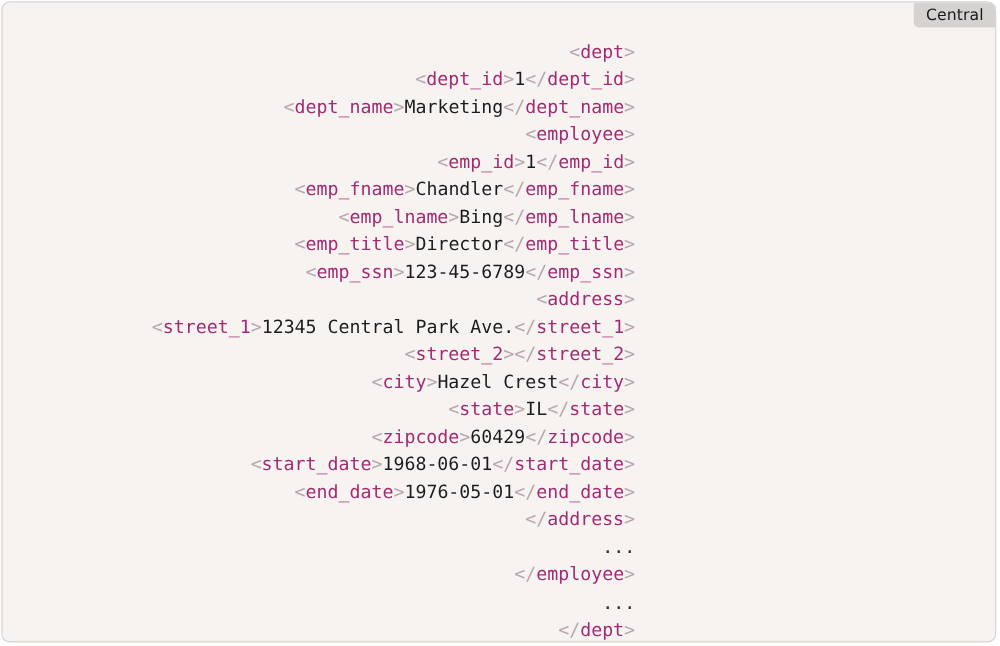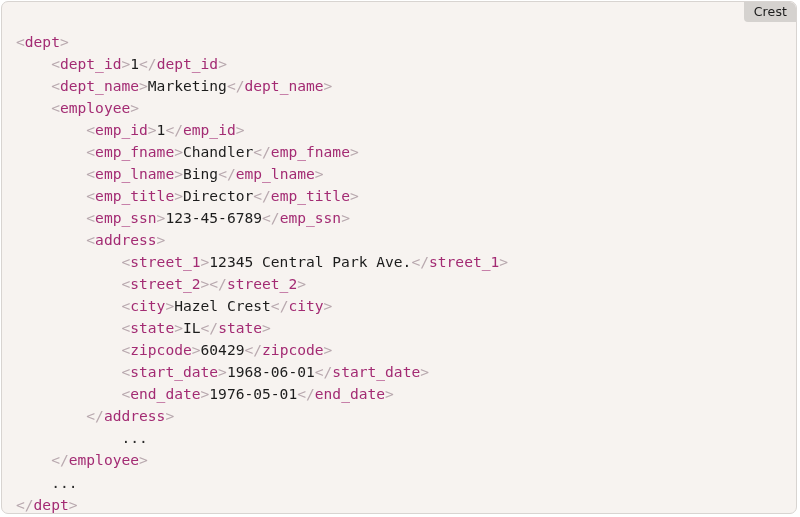--- a/index.html
+++ b/index.html
@@ -50,33 +50,33 @@
     left: 0;
     top: 0;
     padding: 14px 0 0 14px;
     font-size: 14.6px;
     line-height: 22.05px;
     white-space: pre;
     color: #1f1f1f;
     letter-spacing: 0px;
   }
 
-  .ln { display: block; height: 22.05px; }
+  .ln { display: block; height: 22.05px; text-align: right; }
 
   
   .b  { color: #b8a8ae; }
   
   .t  { color: #a32b73; }
   
   .v  { color: #1c1c1c; }
   
   .e  { color: #2b2b2b; }
 </style>
 </head>
 <body>
 
 <div class="code-panel">
 
-  <div class="markup-tab">Crest</div>
+  <div class="markup-tab">Central</div>
 
   <pre class="code-body" id="code-body"><span class="ln"><span class="b">&lt;</span><span class="t">dept</span><span class="b">&gt;</span></span><span class="ln">    <span class="b">&lt;</span><span class="t">dept_id</span><span class="b">&gt;</span><span class="v">1</span><span class="b">&lt;/</span><span class="t">dept_id</span><span class="b">&gt;</span></span><span class="ln">    <span class="b">&lt;</span><span class="t">dept_name</span><span class="b">&gt;</span><span class="v">Marketing</span><span class="b">&lt;/</span><span class="t">dept_name</span><span class="b">&gt;</span></span><span class="ln">    <span class="b">&lt;</span><span class="t">employee</span><span class="b">&gt;</span></span><span class="ln">        <span class="b">&lt;</span><span class="t">emp_id</span><span class="b">&gt;</span><span class="v">1</span><span class="b">&lt;/</span><span class="t">emp_id</span><span class="b">&gt;</span></span><span class="ln">        <span class="b">&lt;</span><span class="t">emp_fname</span><span class="b">&gt;</span><span class="v">Chandler</span><span class="b">&lt;/</span><span class="t">emp_fname</span><span class="b">&gt;</span></span><span class="ln">        <span class="b">&lt;</span><span class="t">emp_lname</span><span class="b">&gt;</span><span class="v">Bing</span><span class="b">&lt;/</span><span class="t">emp_lname</span><span class="b">&gt;</span></span><span class="ln">        <span class="b">&lt;</span><span class="t">emp_title</span><span class="b">&gt;</span><span class="v">Director</span><span class="b">&lt;/</span><span class="t">emp_title</span><span class="b">&gt;</span></span><span class="ln">        <span class="b">&lt;</span><span class="t">emp_ssn</span><span class="b">&gt;</span><span class="v">123-45-6789</span><span class="b">&lt;/</span><span class="t">emp_ssn</span><span class="b">&gt;</span></span><span class="ln">        <span class="b">&lt;</span><span class="t">address</span><span class="b">&gt;</span></span><span class="ln">            <span class="b">&lt;</span><span class="t">street_1</span><span class="b">&gt;</span><span class="v">12345 Central Park Ave.</span><span class="b">&lt;/</span><span class="t">street_1</span><span class="b">&gt;</span></span><span class="ln">            <span class="b">&lt;</span><span class="t">street_2</span><span class="b">&gt;</span><span class="b">&lt;/</span><span class="t">street_2</span><span class="b">&gt;</span></span><span class="ln">            <span class="b">&lt;</span><span class="t">city</span><span class="b">&gt;</span><span class="v">Hazel Crest</span><span class="b">&lt;/</span><span class="t">city</span><span class="b">&gt;</span></span><span class="ln">            <span class="b">&lt;</span><span class="t">state</span><span class="b">&gt;</span><span class="v">IL</span><span class="b">&lt;/</span><span class="t">state</span><span class="b">&gt;</span></span><span class="ln">            <span class="b">&lt;</span><span class="t">zipcode</span><span class="b">&gt;</span><span class="v">60429</span><span class="b">&lt;/</span><span class="t">zipcode</span><span class="b">&gt;</span></span><span class="ln">            <span class="b">&lt;</span><span class="t">start_date</span><span class="b">&gt;</span><span class="v">1968-06-01</span><span class="b">&lt;/</span><span class="t">start_date</span><span class="b">&gt;</span></span><span class="ln">            <span class="b">&lt;</span><span class="t">end_date</span><span class="b">&gt;</span><span class="v">1976-05-01</span><span class="b">&lt;/</span><span class="t">end_date</span><span class="b">&gt;</span></span><span class="ln">        <span class="b">&lt;/</span><span class="t">address</span><span class="b">&gt;</span></span><span class="ln">            <span class="e">...</span></span><span class="ln">    <span class="b">&lt;/</span><span class="t">employee</span><span class="b">&gt;</span></span><span class="ln">    <span class="e">...</span></span><span class="ln"><span class="b">&lt;/</span><span class="t">dept</span><span class="b">&gt;</span></span></pre>
 
 </div>
 
 </body></html>

